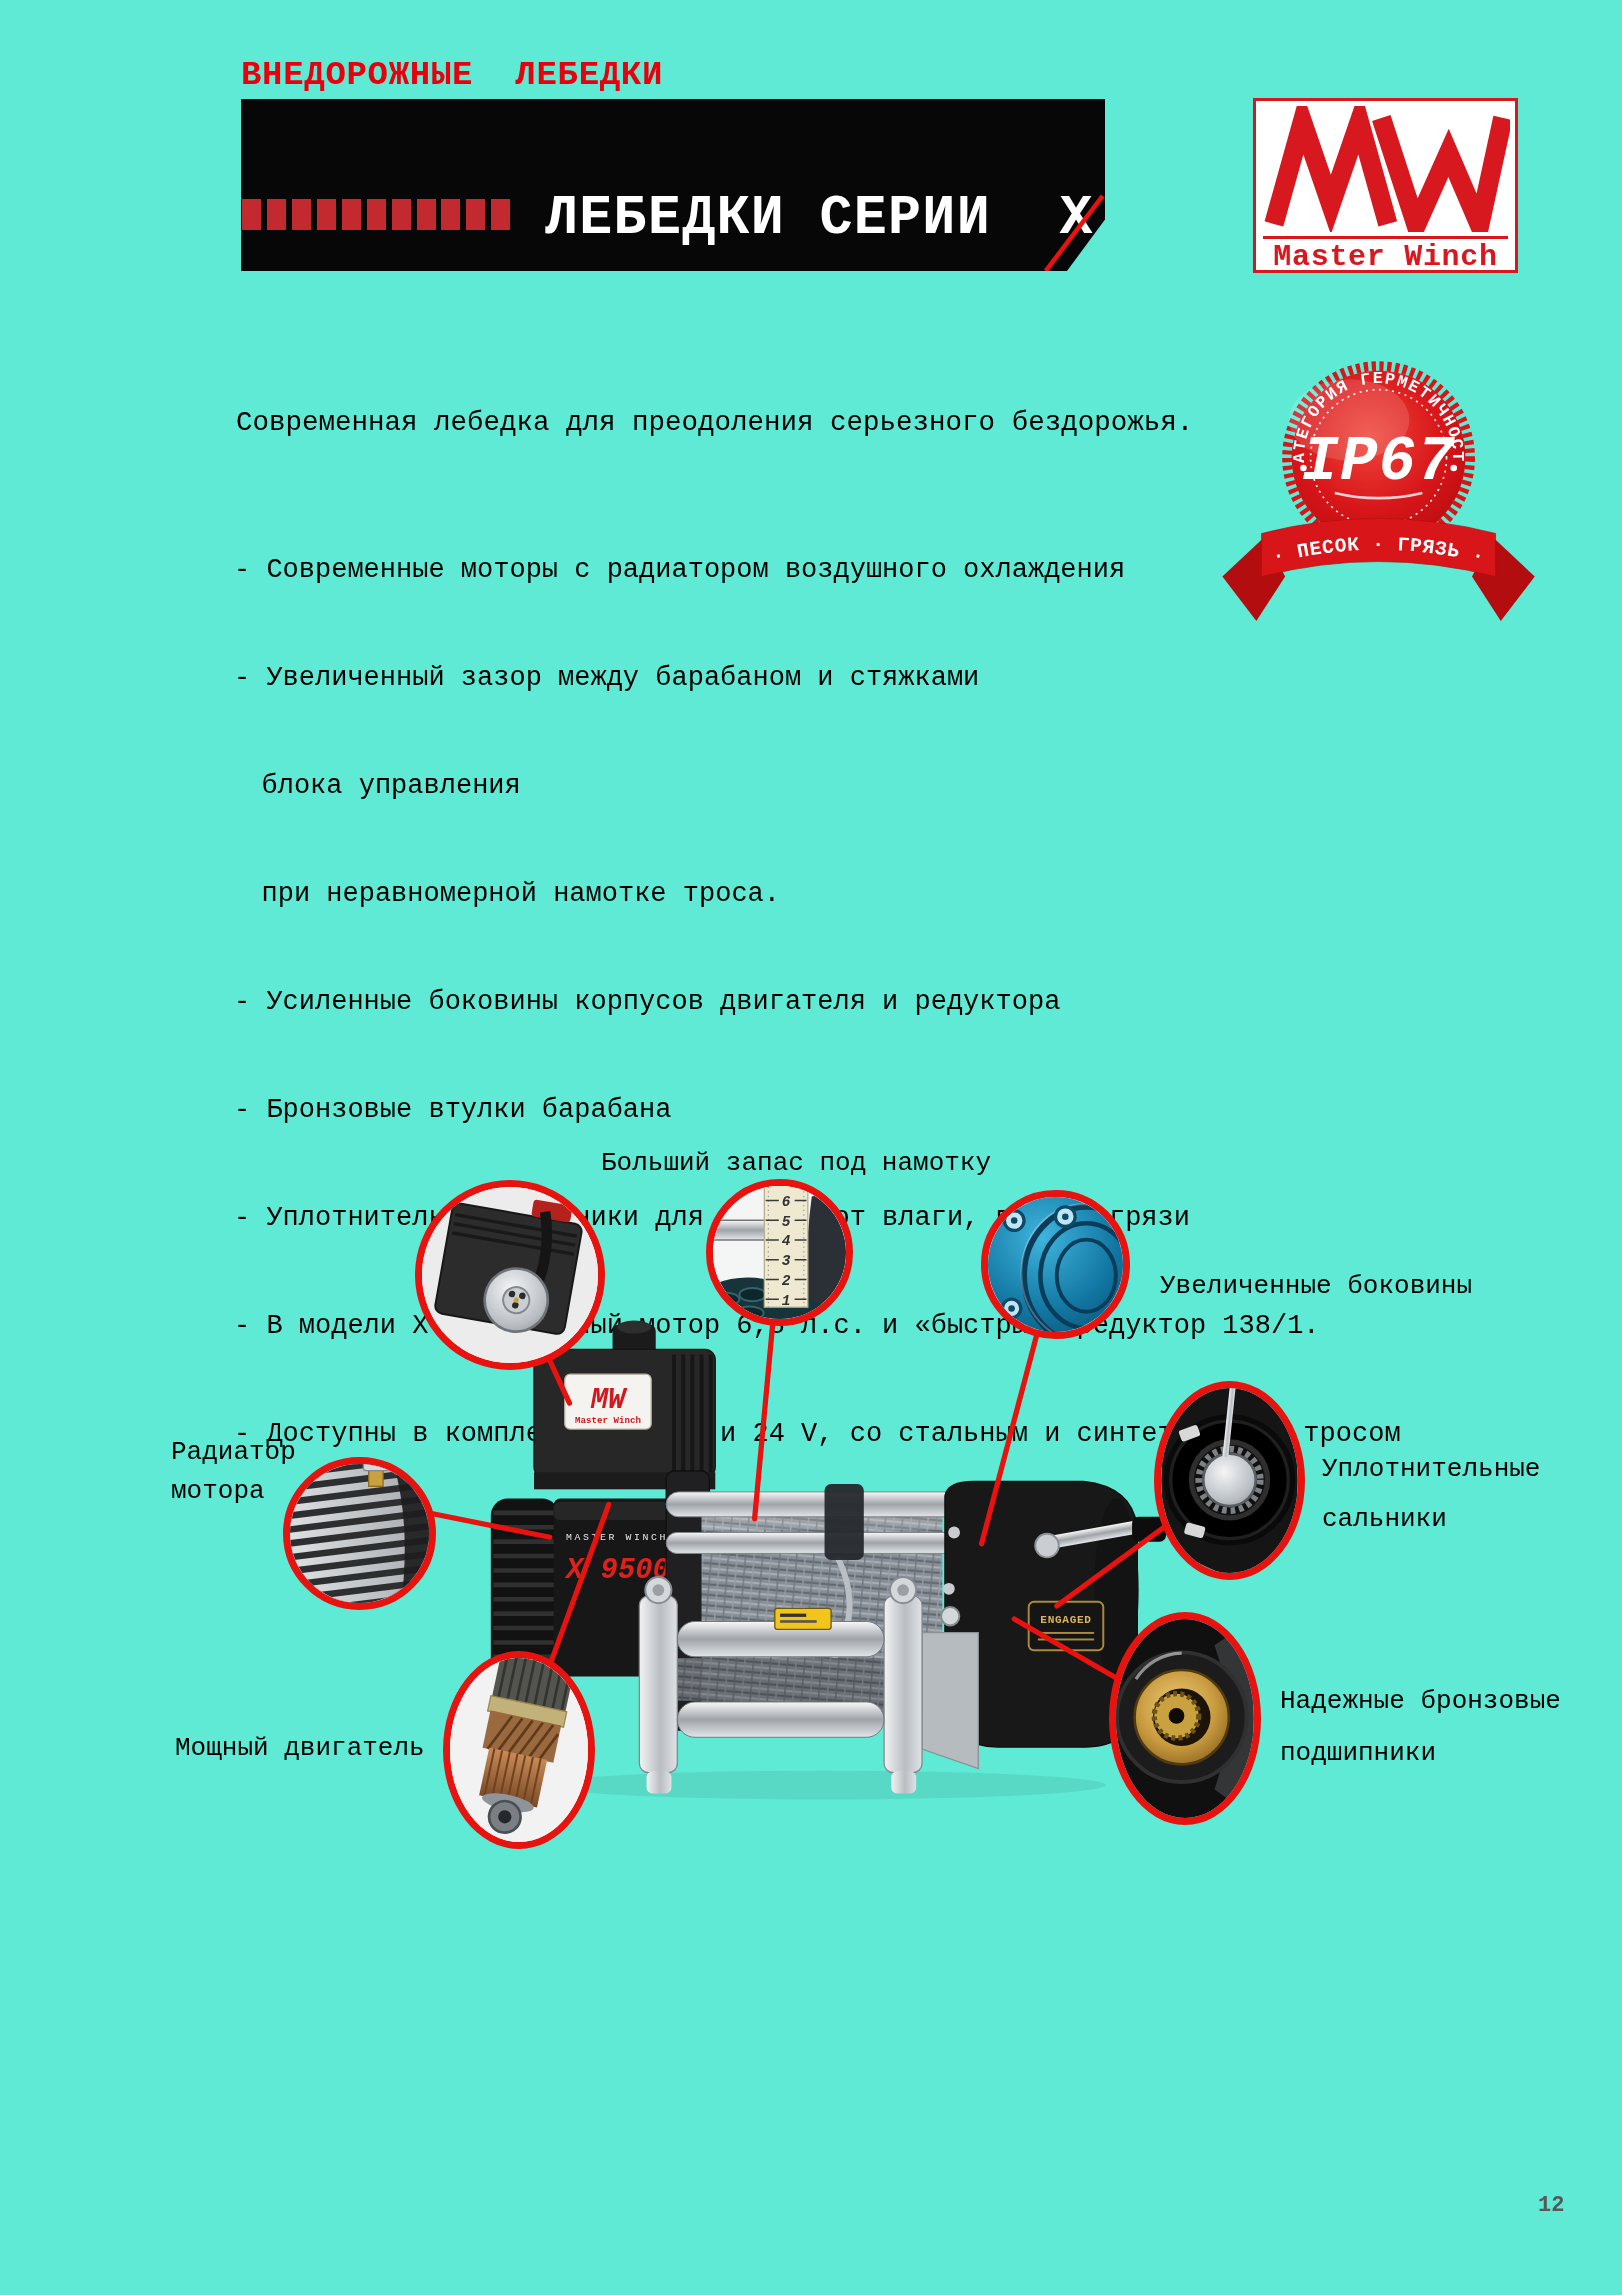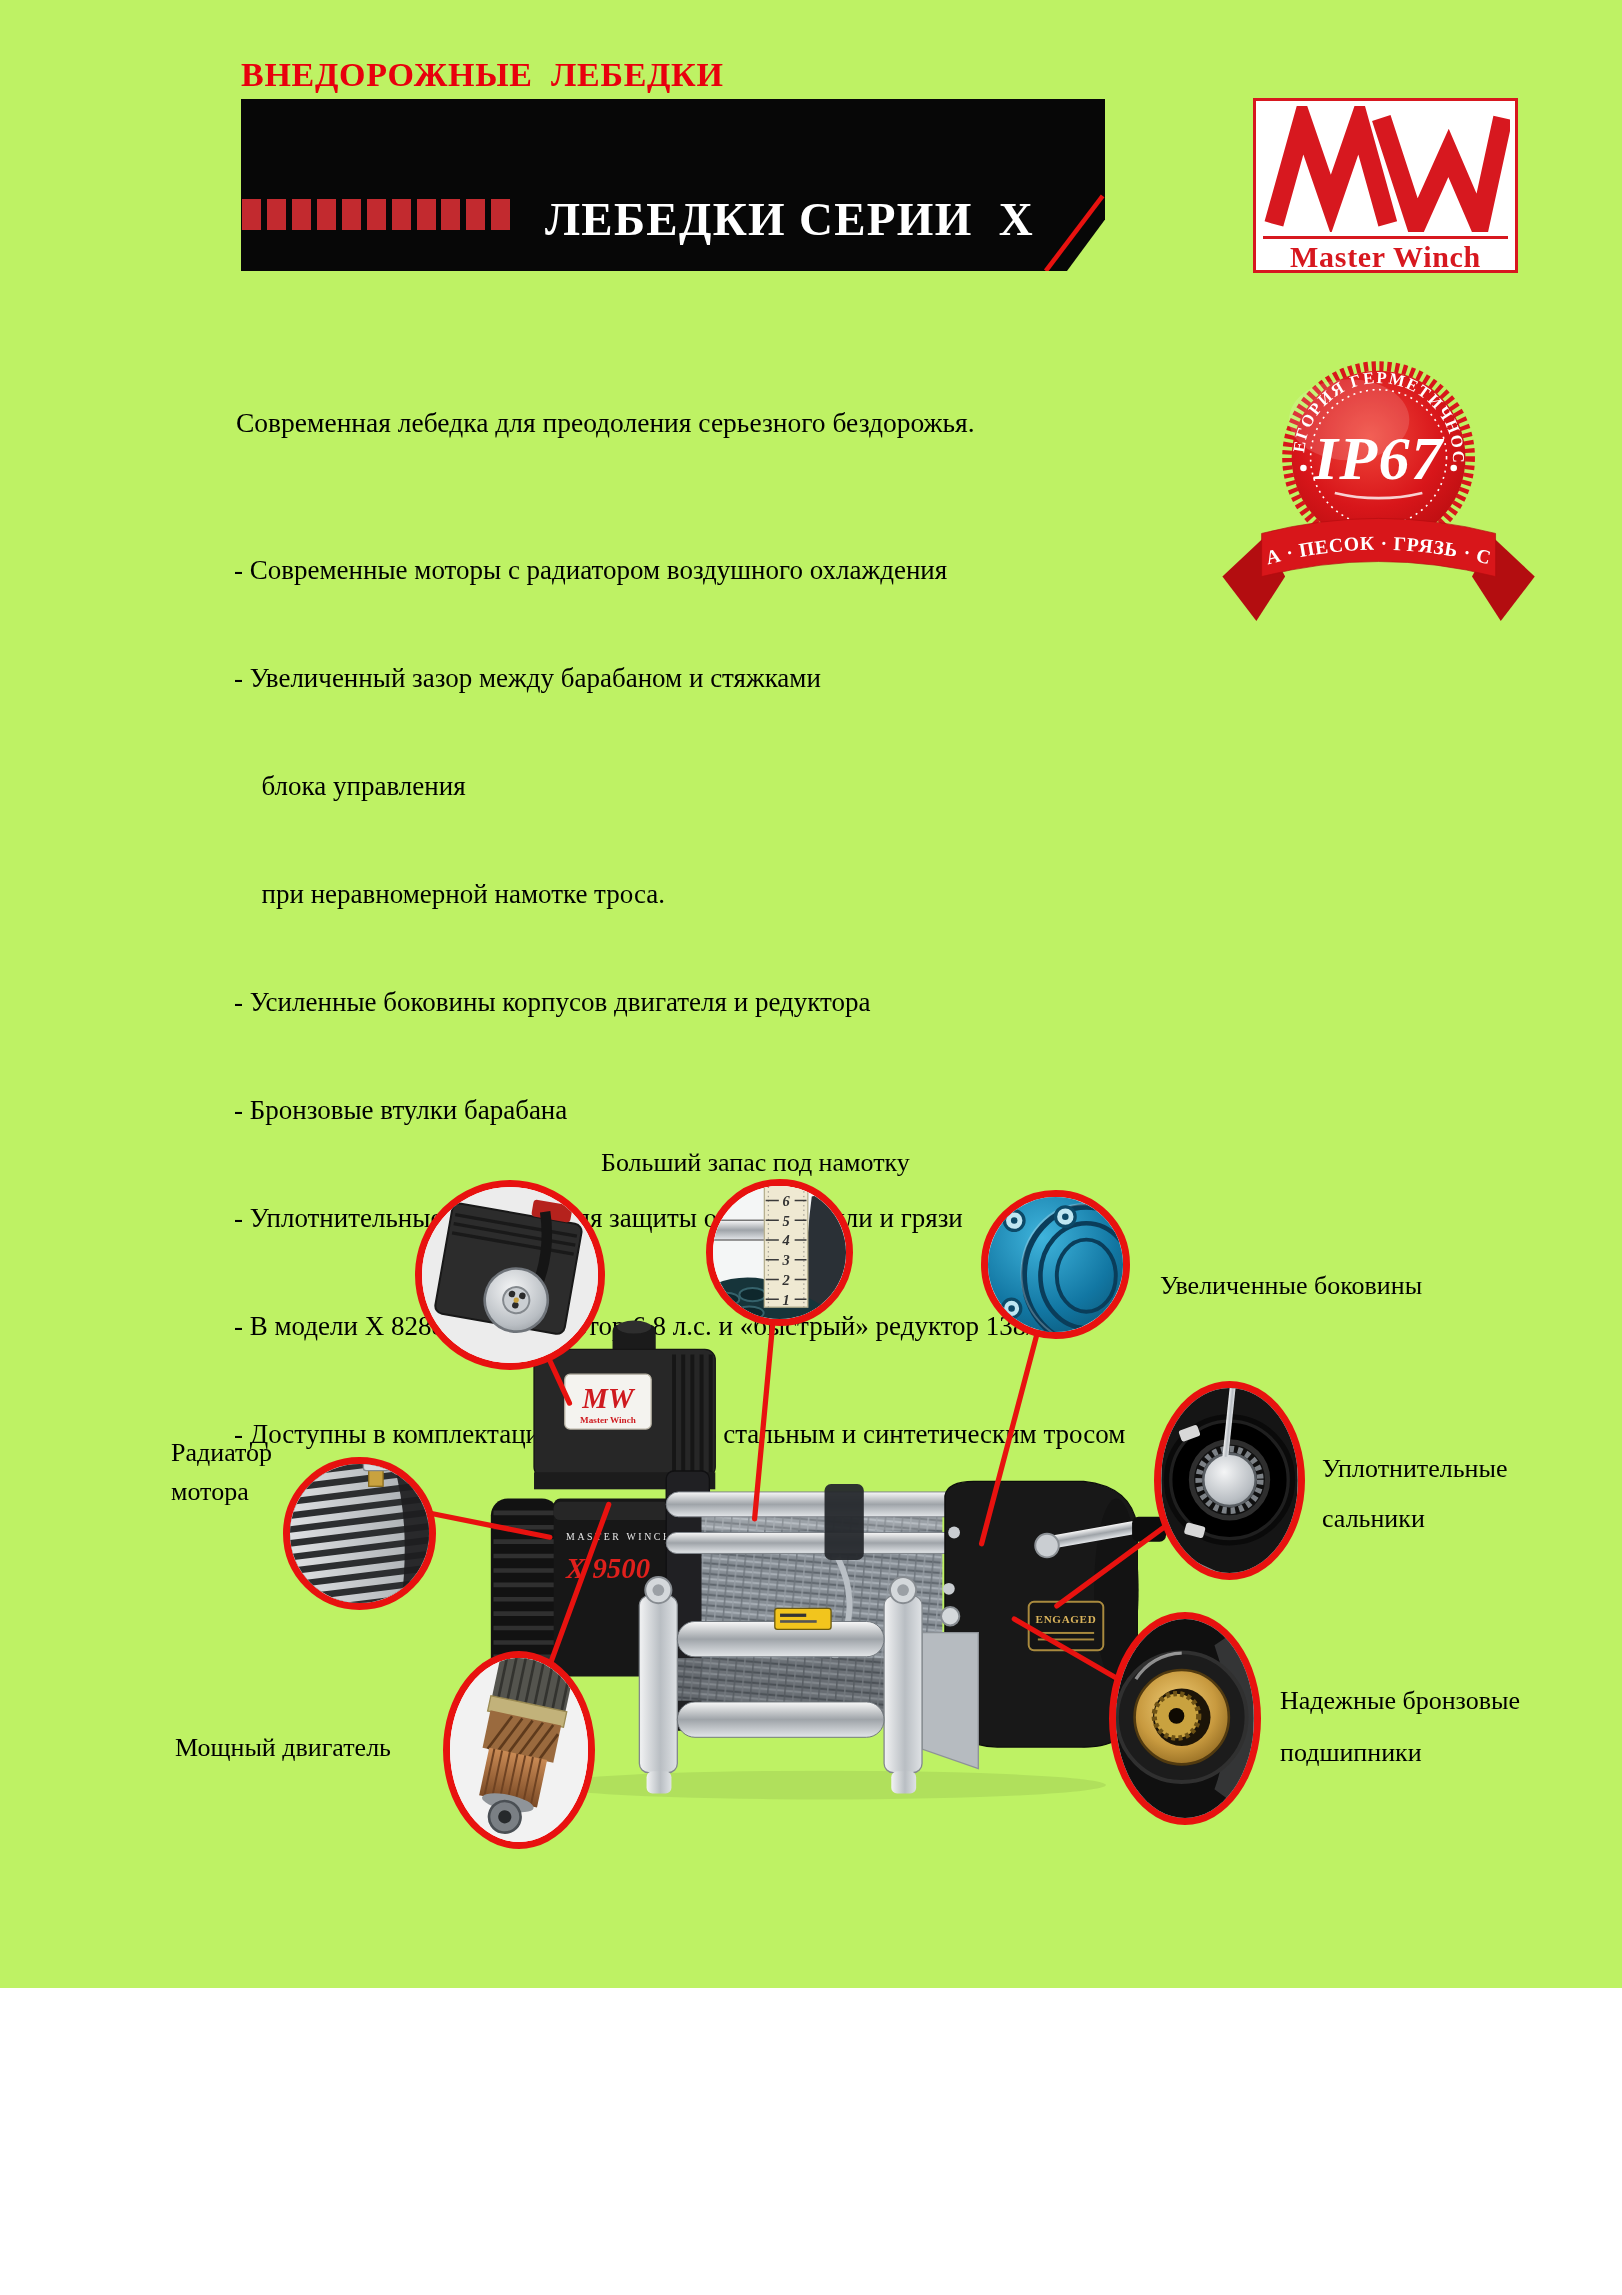--- a/index.html
+++ b/index.html
@@ -1,32 +1,32 @@
 <!DOCTYPE html>
 <html style="font-size:10.5px"><head>
 <meta charset="utf-8">
 <style>
   * { margin:0; padding:0; box-sizing:border-box; }
   html,body { background:#fff; }
   .page {
-    position:relative; width:1623px; height:1988px; background:#bef264;
-    font-family:Liberation Serif, serif; overflow:hidden;
+    position:relative; width:1623px; height:2295px; background:#5eead4;
+    font-family:Liberation Mono, monospace; overflow:hidden;
   }
   .abs { position:absolute; }
 
   
   .page-tag { left:241px; top:56px; font-size:34px; font-weight:bold;
     color:#e8000d; white-space:pre; letter-spacing:0.7px; }
 
   
   .banner { left:241px; top:99px; width:864px; height:172px; background:#070707;
     clip-path:polygon(0 0,100% 0,100% 70%,95.6% 100%,0 100%); }
   .squares { left:1.3px; top:100px; height:31px; white-space:nowrap; }
   .squares i { display:inline-block; width:19px; height:31px; background:#c22a2f; margin-right:5.9px; }
-  .banner-title { left:304px; top:94px; font-size:47px; font-weight:bold; color:#ffffff;
+  .banner-title { left:304px; top:94px; font-size:55px; font-weight:bold; color:#ffffff;
     white-space:pre; letter-spacing:1.3px; line-height:52px; }
   .banner-svg { left:0; top:0; width:864px; height:172px; }
 
   
   .logo { left:1253px; top:98px; width:265px; height:175px; border:3.3px solid #d7181f; background:#fff; }
   .logo-glyph { left:5.2px; top:5.2px; width:249px; height:126px; }
   .logo-divider { left:6.5px; top:135px; width:245px; height:2.6px; background:#d7181f; }
   .logo-name { left:0; top:139px; width:100%; text-align:center; font-size:30px; font-weight:bold;
     color:#d7181f; letter-spacing:0.7px; }
 

